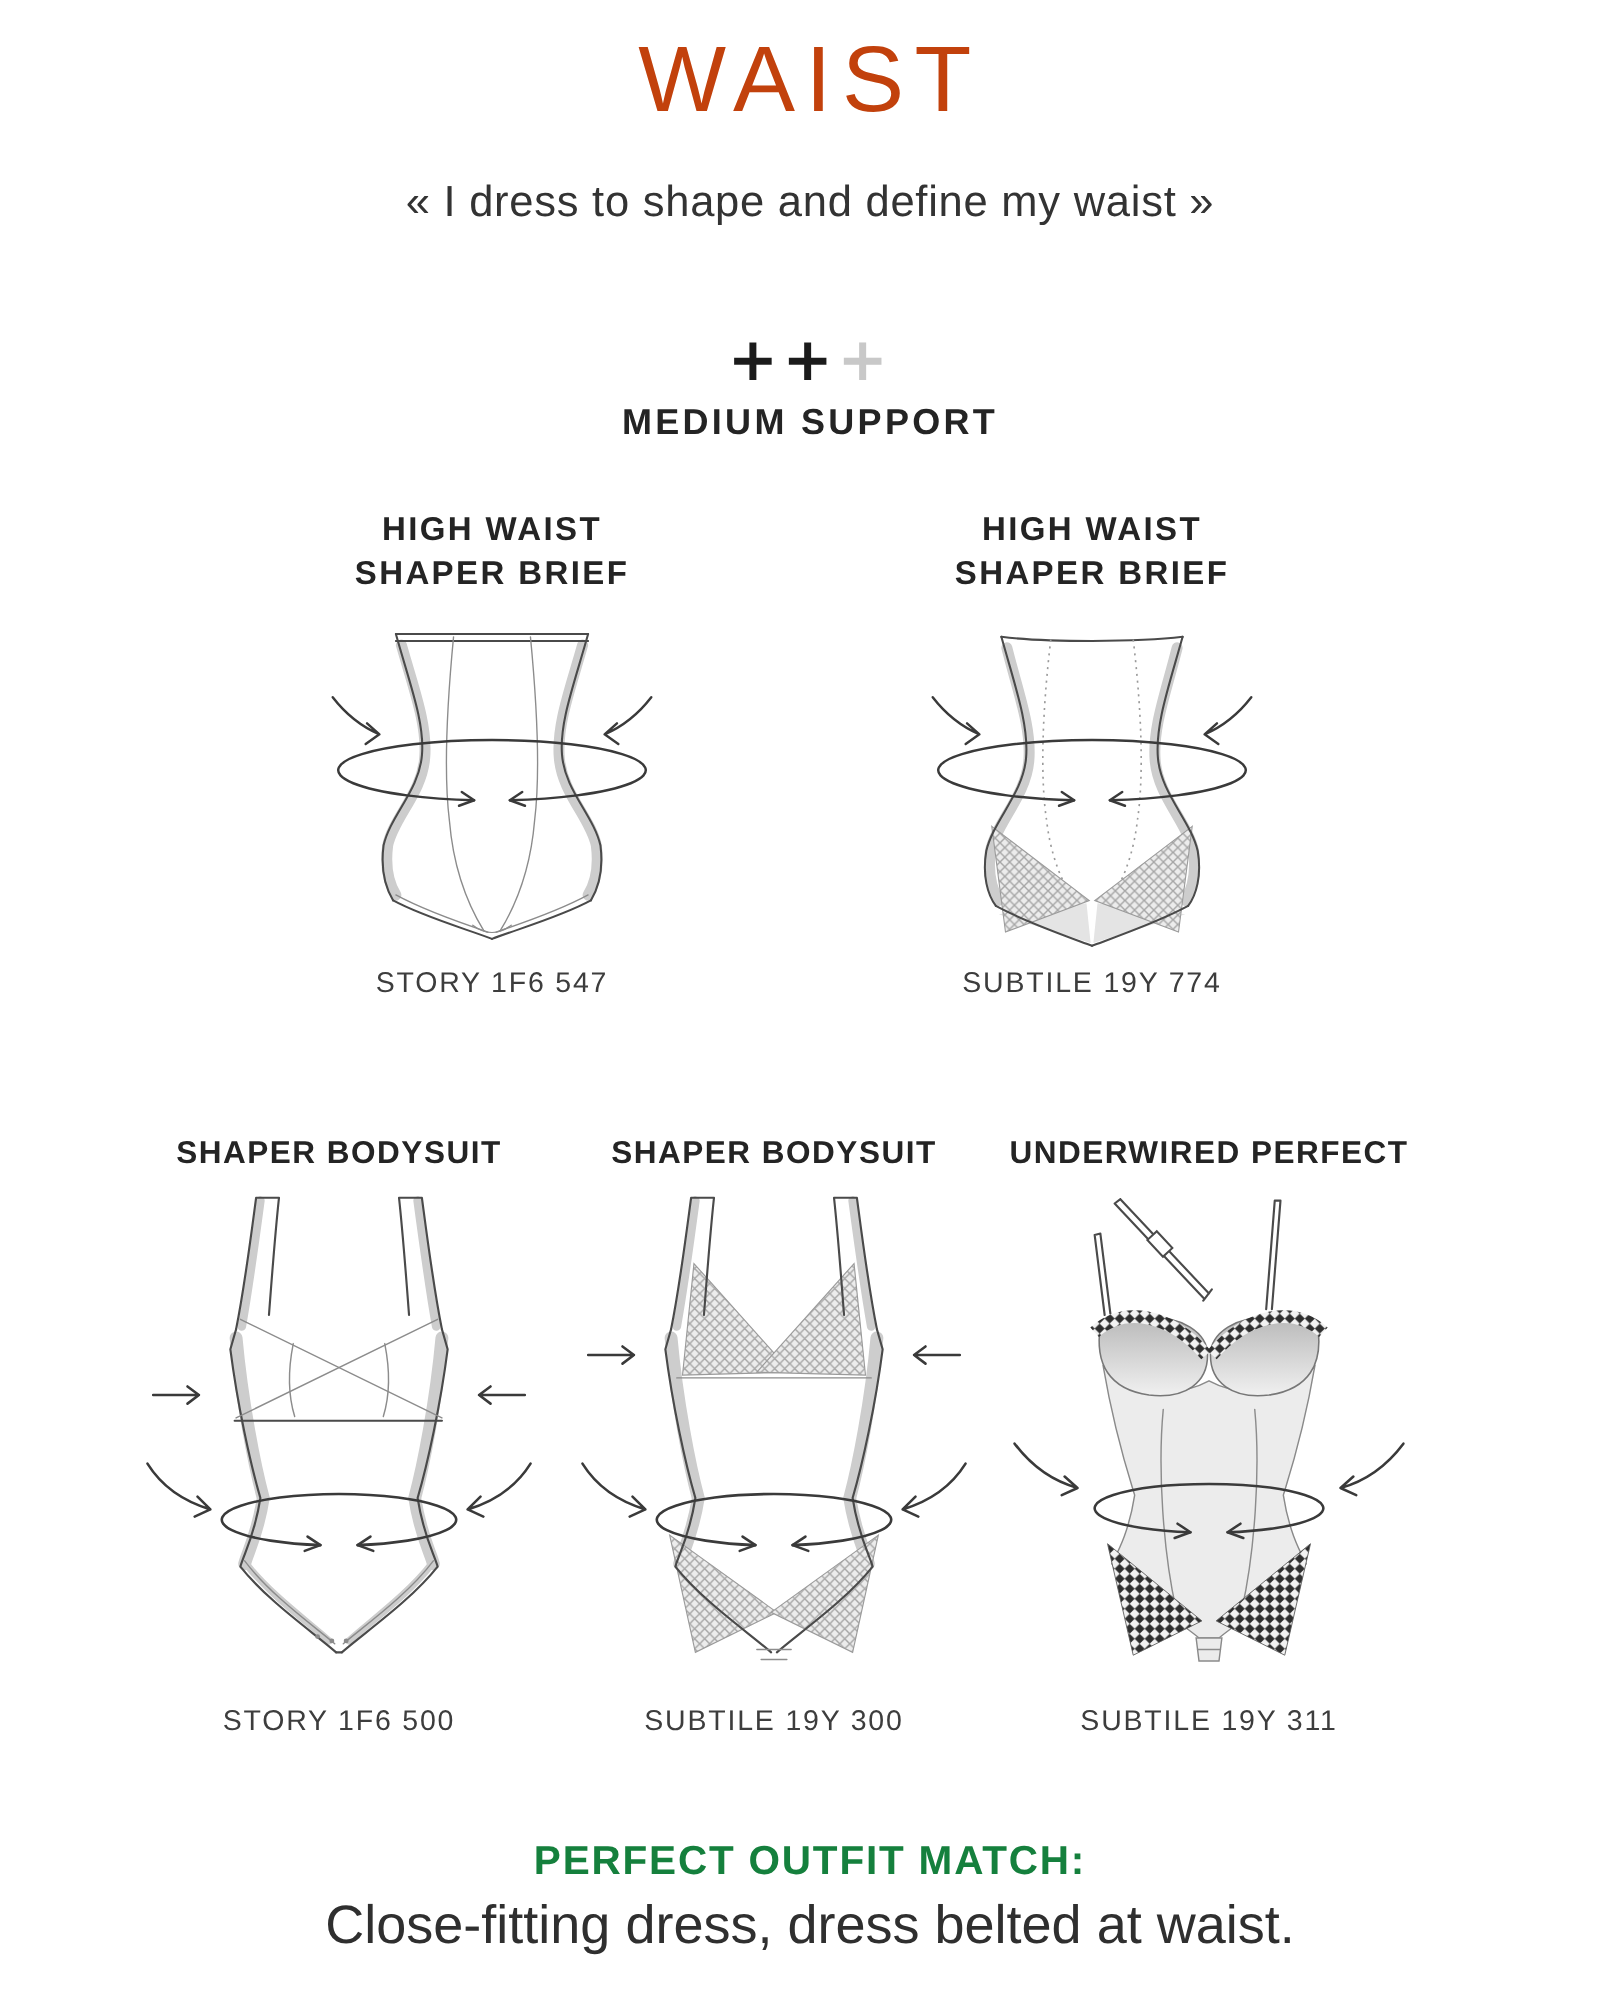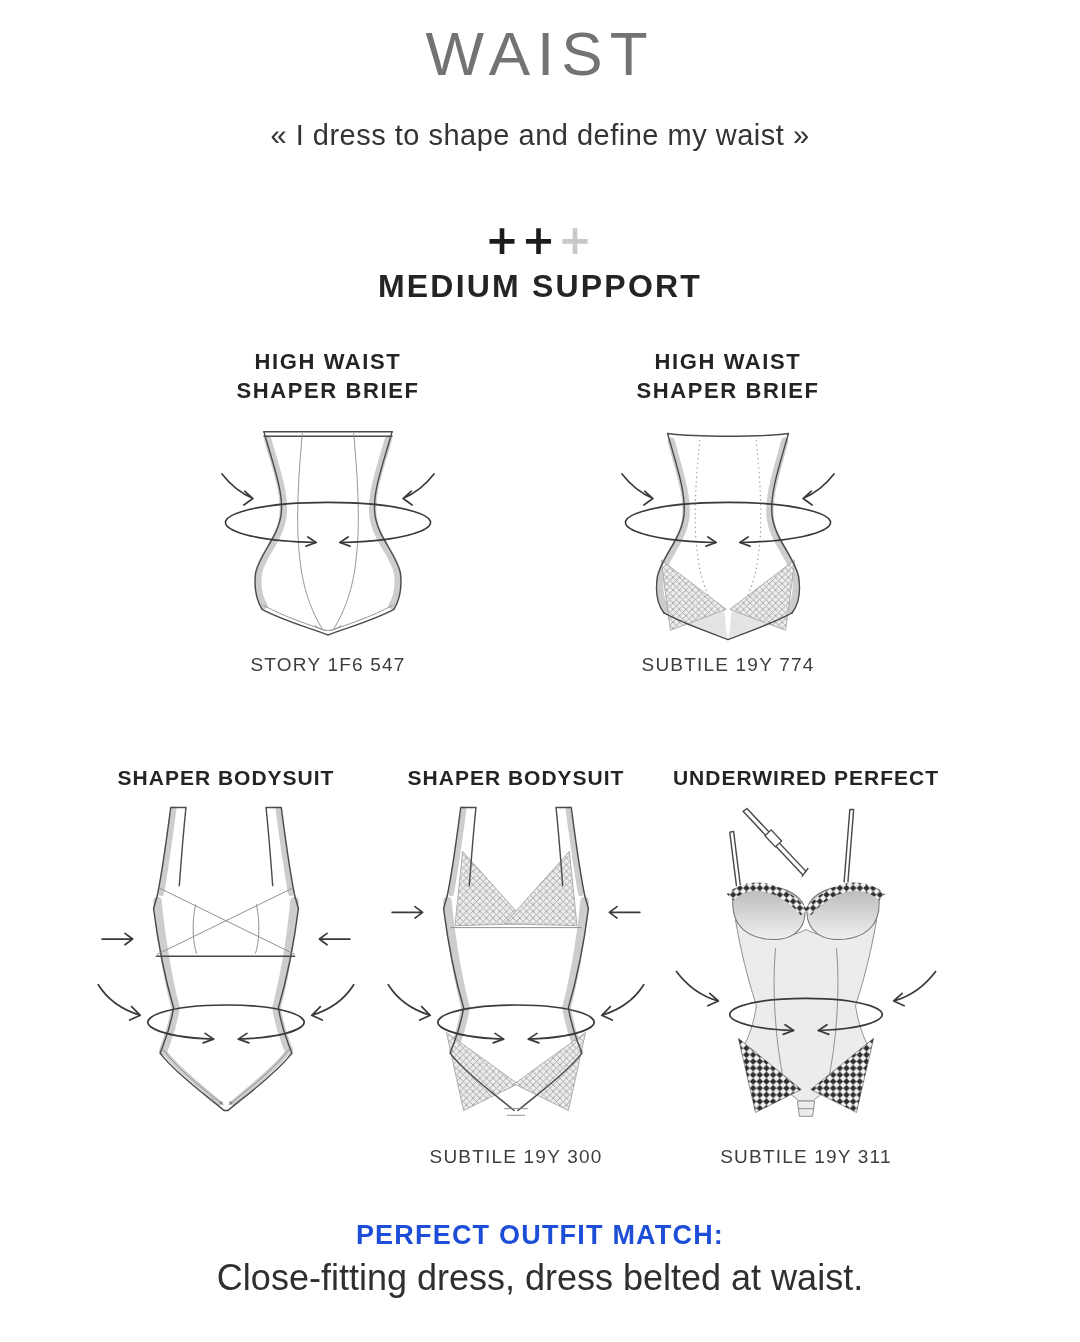--- a/index.html
+++ b/index.html
@@ -1,37 +1,37 @@
 <!DOCTYPE html>
 <html><head>
 <meta charset="utf-8">
 <style>
   html,body{margin:0;padding:0;background:#ffffff;}
   body{font-family:"Liberation Sans",sans-serif;color:#2b2b2b;}
   .page{width:1080px;height:1342px;background:#fff;text-align:center;overflow:hidden;position:relative;}
-  .title{font-size:62px;font-weight:400;letter-spacing:7px;margin:0;padding-top:18px;color:#737373;}
+  .title{font-size:62px;font-weight:400;letter-spacing:7px;margin:0;padding-top:18px;color:#c2410c;}
   .quote{font-size:29px;margin:30px 0 0;letter-spacing:.5px;color:#333;}
   .plus-row{margin-top:68px;font-family:"DejaVu Sans",sans-serif;font-weight:700;font-size:40px;letter-spacing:3px;line-height:1;}
   .plus-dark{color:#1b1b1b;}
   .plus-light{color:#c8c8c8;}
-  .support-heading{font-size:32px;font-weight:700;letter-spacing:2.2px;margin:8px 0 0;color:#242424;}
+  .support-heading{font-size:24px;font-weight:700;letter-spacing:2.2px;margin:8px 0 0;color:#242424;}
   .row{display:flex;justify-content:center;}
   .row1{margin-top:42px;transform:translateX(-12px);}
   .row2{margin-top:88px;transform:translateX(-24px);}
   .row1 .product{width:400px;}
   .row2 .product{width:290px;}
   figure.product{margin:0;}
   .pname{font-size:22px;font-weight:700;letter-spacing:1.6px;line-height:1.32;color:#242424;}
   .row2 .pname{font-size:21px;letter-spacing:1px;white-space:nowrap;}
   .illus{display:block;margin:0 auto;}
   .illus-brief{width:238px;height:229px;margin-top:12px;}
   .illus-suit{width:286px;height:324px;margin-top:6px;}
   .pcode{font-size:19px;letter-spacing:1.2px;color:#3d3d3d;margin-top:8px;}
   .row2 .pcode{margin-top:24px;}
-  .match-heading{font-size:27px;font-weight:700;letter-spacing:1.2px;margin-top:52px;color:#1d4ed8;}
+  .match-heading{font-size:27px;font-weight:700;letter-spacing:1.2px;margin-top:66px;color:#15803d;}
   .match-text{font-size:36px;margin-top:6px;color:#2f2f2f;}
   
   .line{fill:none;stroke:#4a4a4a;stroke-width:1.5;stroke-linecap:round;stroke-linejoin:round;}
   .thin{fill:none;stroke:#8c8c8c;stroke-width:1;stroke-linecap:round;}
   .dotted{fill:none;stroke:#9a9a9a;stroke-width:1.2;stroke-dasharray:1.5 3.5;}
   .shade{fill:none;stroke:#cdcdcd;stroke-width:8;stroke-linecap:round;}
   .arrow{fill:none;stroke:#3a3a3a;stroke-width:1.8;stroke-linecap:round;stroke-linejoin:round;}
   .mesh{fill:url(#meshLight);stroke:#9b9b9b;stroke-width:.8;}
   .meshdark{fill:url(#meshDark);stroke:#555;stroke-width:.6;}
   .sliver{fill:#e4e4e4;stroke:none;}
@@ -156,20 +156,21 @@
           <circle class="dot" cx="145" cy="320" r="1.7"></circle>
           <circle class="dot" cx="155" cy="320" r="1.7"></circle>
         <path class="arrow" d="M20,148 L52,148 M44,142 L52,148 L44,154"></path>
         <path class="arrow" d="M280,148 L248,148 M256,142 L248,148 L256,154"></path>
         <path class="arrow" d="M16,196 C26,212 40,222 60,228 M51,219 L60,228 L49,233"></path>
         <path class="arrow" d="M284,196 C274,212 260,222 240,228 M249,219 L240,228 L251,233"></path>
         <path class="arrow" d="M163,253 A82 18 0 1 0 137,253"></path>
         <path class="arrow" d="M128,247 L137,253 L126,257"></path>
         <path class="arrow" d="M172,247 L163,253 L174,257"></path>
       </svg>
+      <div class="pcode">STORY 1F6 500</div>
     </figure>
 
     <figure class="product">
       <figcaption class="pname">SHAPER BODYSUIT</figcaption>
       <svg class="illus illus-suit" viewBox="0 0 300 340">
         <path class="shade" style="stroke-width:6" d="M95,12 C91,42 87,72 82,100"></path>
         <path class="shade" style="stroke-width:6" d="M205,12 C209,42 213,72 218,100"></path>
         <path class="shade" style="stroke-width:9" d="M78,108 C82,152 91,198 97,220 C93,246 86,258 84,266"></path>
         <path class="shade" style="stroke-width:9" d="M222,108 C218,152 209,198 203,220 C207,246 214,258 216,266"></path>
         <polygon class="mesh" points="94,56 162,132 86,134"></polygon>

